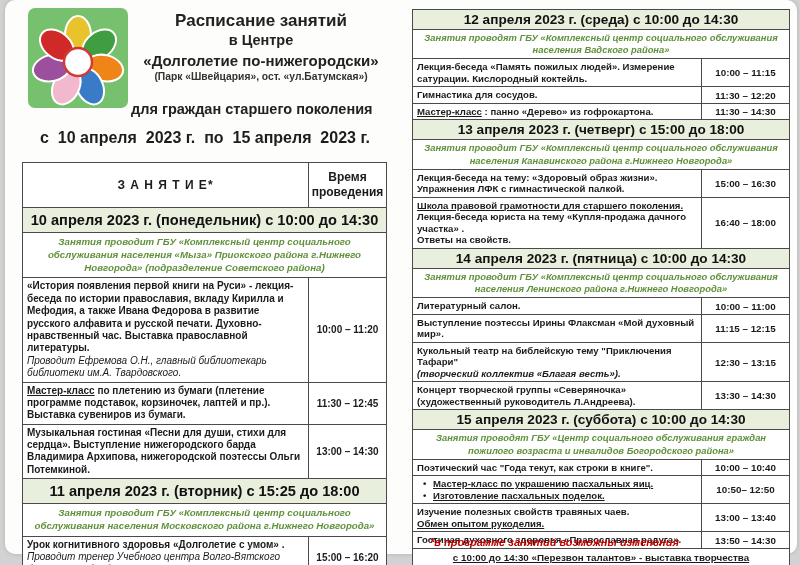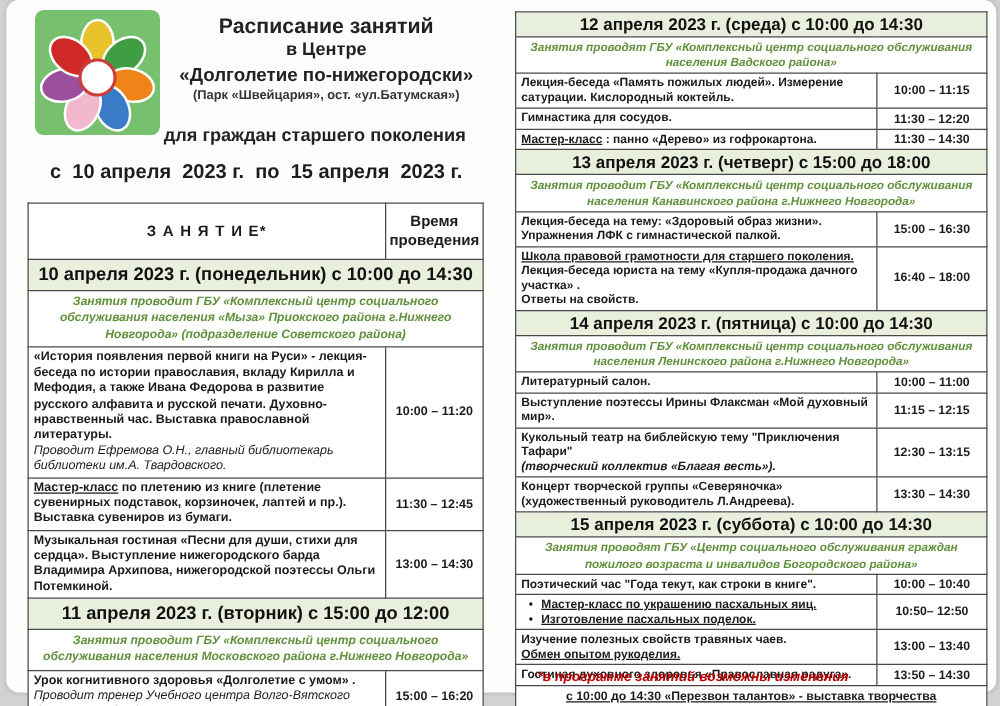--- a/index.html
+++ b/index.html
@@ -114,32 +114,32 @@
         </tr>
         <tr>
           <td class="act">
             <div class="para"><span class="b">«История появления первой книги на Руси» -  лекция-беседа по истории православия, вкладу Кирилла и Мефодия, а также  Ивана Федорова в развитие русского алфавита и русской печати. Духовно-нравственный час. Выставка православной литературы.</span></div>
             <div class="para"><span class="i">Проводит Ефремова О.Н., главный  библиотекарь библиотеки им.А. Твардовского.</span></div>
           </td>
           <td class="time">10:00 – 11:20</td>
         </tr>
         <tr>
           <td class="act">
-            <div class="para"><span class="b u">Мастер-класс</span><span class="b"> по плетению из книге (плетение сувенирных подставок, корзиночек, лаптей и пр.). Выставка сувениров из бумаги.</span></div>
+            <div class="para"><span class="b u">Мастер-класс</span><span class="b"> по плетению из бумаги (плетение программе подставок, корзиночек, лаптей и пр.). Выставка сувениров из бумаги.</span></div>
           </td>
           <td class="time">11:30 – 12:45</td>
         </tr>
         <tr>
           <td class="act">
             <div class="para"><span class="b">Музыкальная гостиная «Песни для души, стихи для сердца». Выступление нижегородского барда Владимира Архипова, нижегородской поэтессы Ольги Потемкиной.</span></div>
           </td>
           <td class="time">13:00 – 14:30</td>
         </tr>
         <tr class="date-row">
-          <td colspan="2">11 апреля 2023 г. (вторник) с 15:00 до 12:00</td>
+          <td colspan="2">11 апреля 2023 г. (вторник) с 15:25 до 18:00</td>
         </tr>
         <tr class="org-row">
           <td colspan="2">Занятия проводит  ГБУ  «Комплексный центр социального обслуживания населения Московского района  г.Нижнего Новгорода»</td>
         </tr>
         <tr>
           <td class="act">
             <div class="para"><span class="b">Урок когнитивного здоровья «Долголетие с умом» .</span></div>
             <div class="para"><span class="i">Проводит  тренер Учебного центра Волго-Вятского банка  ПАО Сбербанк  Ульянова О.С.</span></div>
           </td>
           <td class="time">15:00 – 16:20</td>

